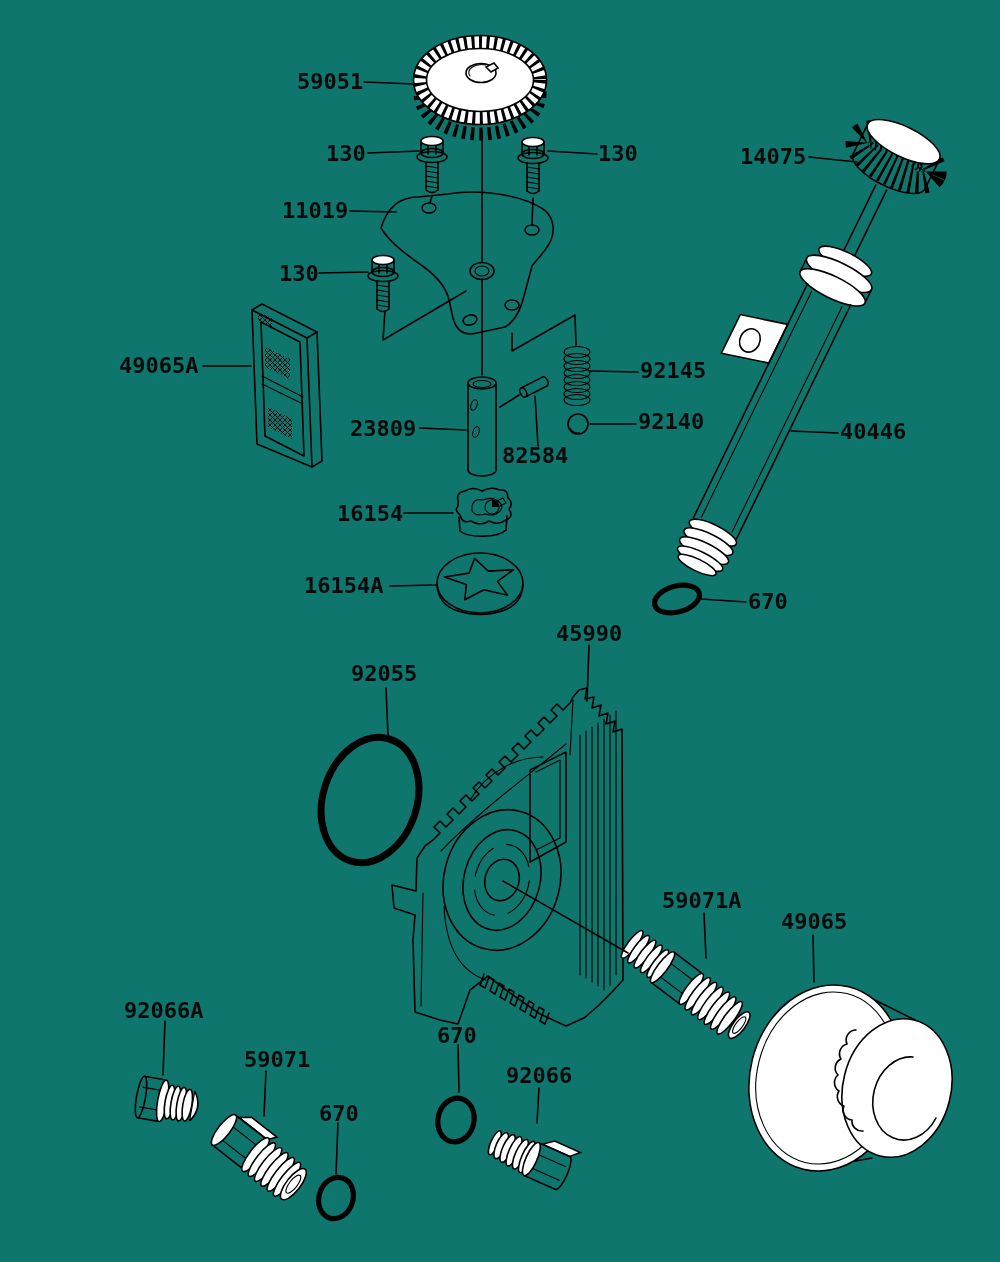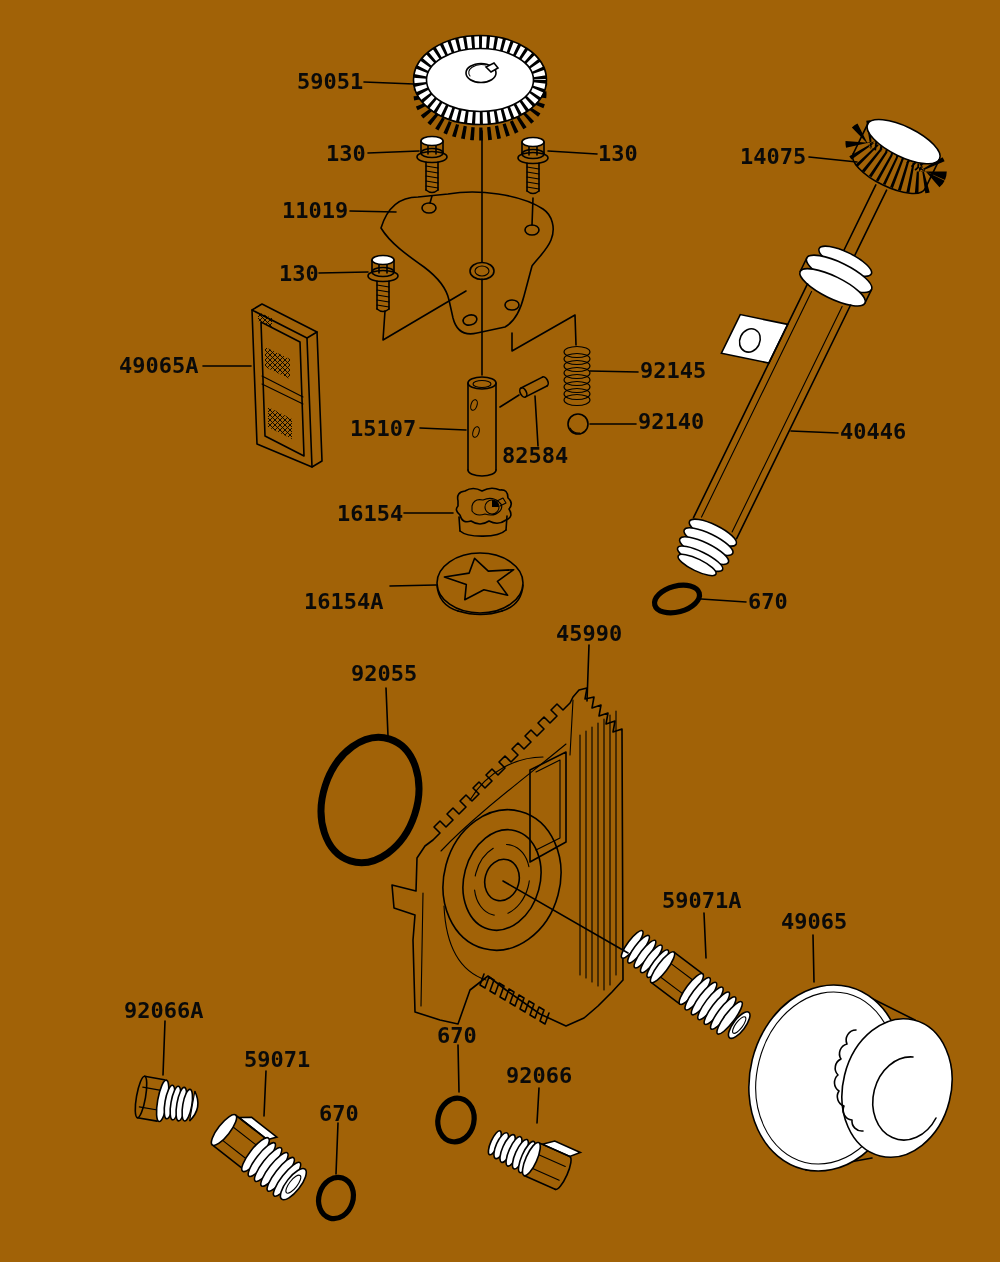--- a/index.html
+++ b/index.html
@@ -1,16 +1,16 @@
 <!DOCTYPE html>
 <html><head>
 <meta charset="utf-8">
 <style>
   html,body{margin:0;padding:0;background:#fff;}
-  .stage{position:relative;width:1000px;height:1262px;background:#a16207;overflow:hidden;}
+  .stage{position:relative;width:1000px;height:1262px;background:#0f766e;overflow:hidden;}
   .stage svg{position:absolute;left:0;top:0;}
   .plabel{
     position:absolute;
     font-family:"DejaVu Sans Mono","Liberation Mono",monospace;
     font-weight:bold;
     font-size:22px;
     line-height:20px;
     letter-spacing:0px;
     color:#0a0a0a;
     white-space:nowrap;
@@ -295,29 +295,29 @@
     <path class="s" d="M539,1088 L537,1123"></path>
   </g>
 </svg>
 
 <div class="plabel" style="left:297px;top:72px">59051</div>
 <div class="plabel" style="left:326px;top:144px">130</div>
 <div class="plabel" style="left:598px;top:144px">130</div>
 <div class="plabel" style="left:282px;top:201px">11019</div>
 <div class="plabel" style="left:279px;top:264px">130</div>
 <div class="plabel" style="left:119px;top:356px">49065A</div>
-<div class="plabel" style="left:350px;top:419px">15107</div>
+<div class="plabel" style="left:350px;top:419px">23809</div>
 <div class="plabel" style="left:502px;top:446px">82584</div>
 <div class="plabel" style="left:640px;top:361px">92145</div>
 <div class="plabel" style="left:638px;top:412px">92140</div>
 <div class="plabel" style="left:740px;top:147px">14075</div>
 <div class="plabel" style="left:840px;top:422px">40446</div>
 <div class="plabel" style="left:748px;top:592px">670</div>
 <div class="plabel" style="left:337px;top:504px">16154</div>
-<div class="plabel" style="left:304px;top:592px">16154A</div>
+<div class="plabel" style="left:304px;top:576px">16154A</div>
 <div class="plabel" style="left:556px;top:624px">45990</div>
 <div class="plabel" style="left:351px;top:664px">92055</div>
 <div class="plabel" style="left:662px;top:891px">59071A</div>
 <div class="plabel" style="left:781px;top:912px">49065</div>
 <div class="plabel" style="left:124px;top:1001px">92066A</div>
 <div class="plabel" style="left:244px;top:1050px">59071</div>
 <div class="plabel" style="left:319px;top:1104px">670</div>
 <div class="plabel" style="left:437px;top:1026px">670</div>
 <div class="plabel" style="left:506px;top:1066px">92066</div>
 

